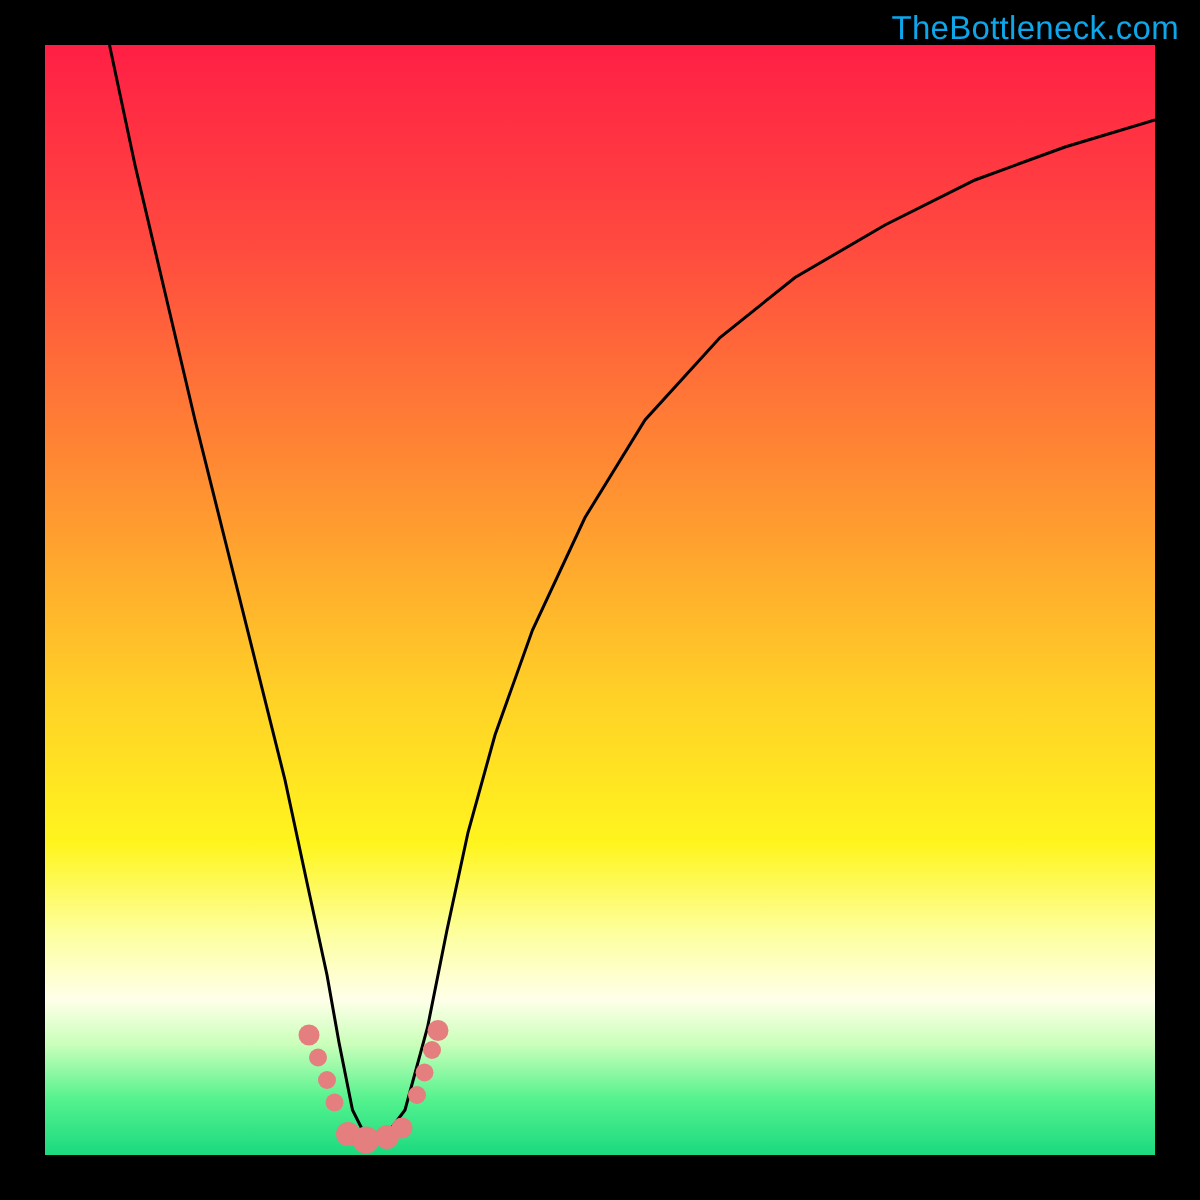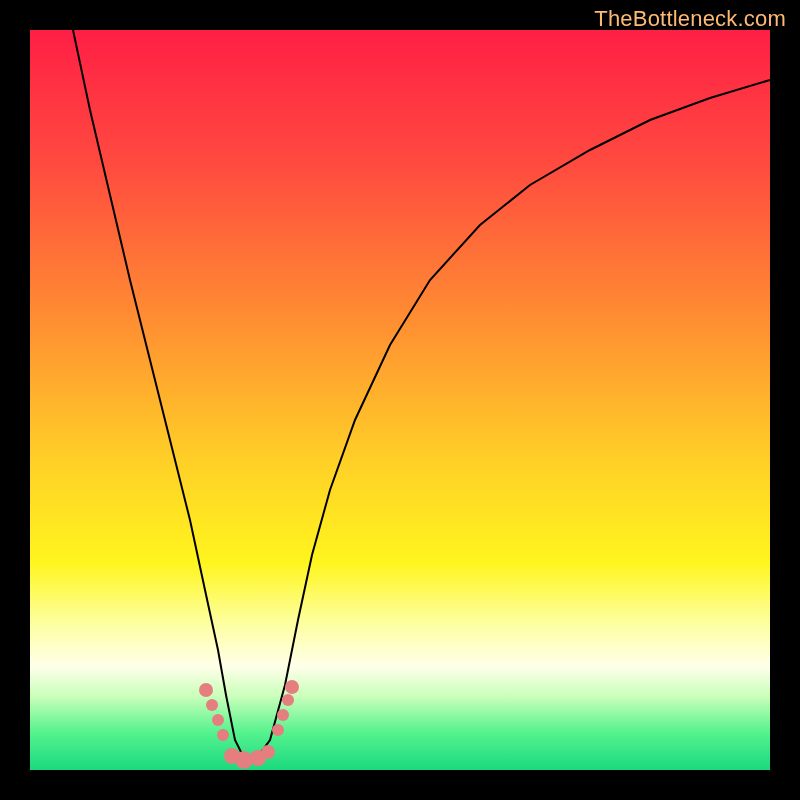--- a/index.html
+++ b/index.html
@@ -28,21 +28,21 @@
     overflow: hidden;
   }
   .gradient-bg {
     position: absolute;
     inset: 0;
   }
   .watermark {
     position: absolute;
     top: 6px;
     right: 14px;
-    color: #fdba74;
+    color: #0ea5e9;
     font-size: 22px;
     letter-spacing: 0.2px;
     font-weight: 500;
   }
   svg.curve {
     position: absolute;
     inset: 0;
   }
 </style>
 </head>

